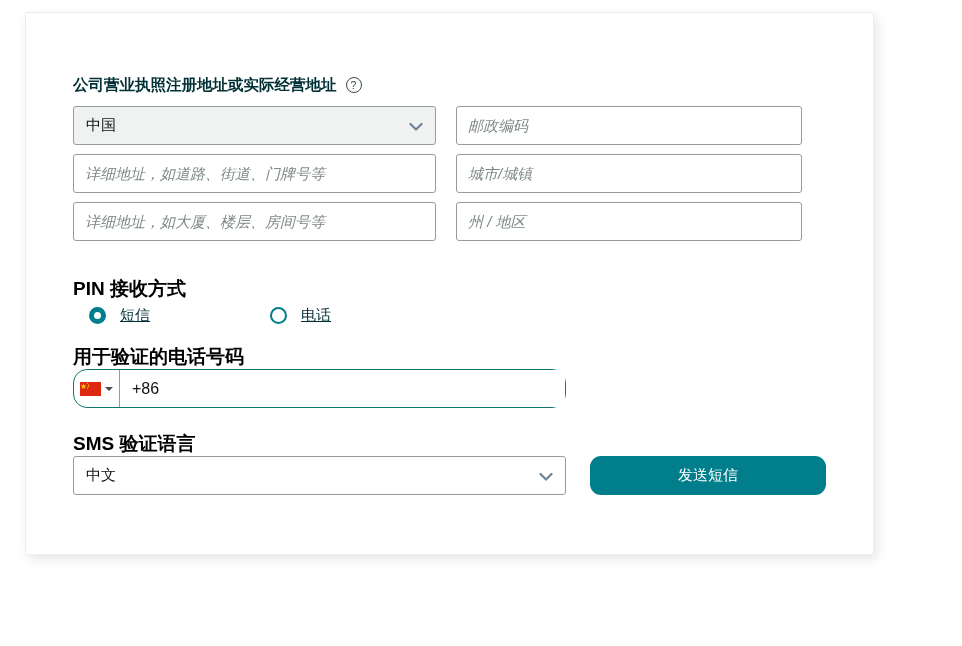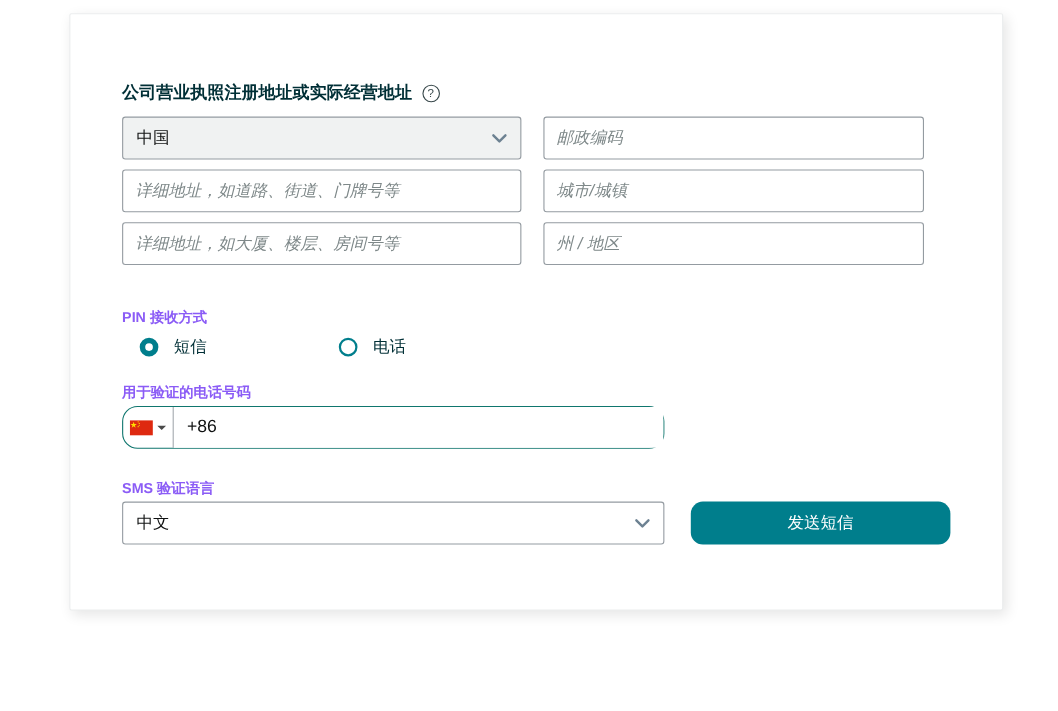--- a/index.html
+++ b/index.html
@@ -1,19 +1,19 @@
 <!DOCTYPE html>
 <html><head>
 <meta charset="utf-8">
 <style>
   * { box-sizing: border-box; margin: 0; padding: 0; }
   html, body { width: 962px; height: 646px; background: #ffffff; overflow: hidden; }
   body { font-family: "Liberation Sans", "DejaVu Sans", sans-serif; color: #002f36; }
 
-  .page { position: relative; width: 859px; height: 646px; background: #fff; margin-left: 38px; }
+  .page { position: relative; width: 859px; height: 646px; background: #fff; }
 
   .card {
     position: absolute; left: 25px; top: 12px; width: 849px; height: 543px;
     background: #ffffff;
     border: 1px solid #ebedee;
     border-radius: 2px;
     box-shadow: 3px 4px 12px rgba(0,0,0,0.10);
     padding: 63px 47px 0 47px;
   }
 
@@ -49,26 +49,26 @@
     position: relative; height: 39px;
     border: 1px solid #949ba1; border-radius: 3px;
     display: flex; align-items: center;
     padding: 0 34px 0 12px; font-size: 15px; color: #0f1111;
     cursor: pointer; background: #fff; text-align: center;
   }
   .select.gray { background: #f0f2f2; }
   .select .chevron { position: absolute; right: 12px; top: 50%; transform: translateY(-50%); }
 
   .field-label {
-    font-size: 13px; font-weight: 700; color: #8b5cf6; line-height: 17px;
+    font-size: 19px; font-weight: 700; color: #000000; line-height: 17px;
   }
   .pin-label { margin-top: 39px; }
 
   .radio-row { display: flex; align-items: center; margin-top: 10px; height: 17px; }
-  .radio-group { display: inline-flex; align-items: center; cursor: pointer; }
+  .radio-group { display: inline-flex; align-items: center; cursor: pointer; text-decoration: underline; }
   .radio-group.first { margin-left: 16px; }
   .radio-group.second { margin-left: 120px; }
   .radio {
     width: 17px; height: 17px; border-radius: 50%; background: #fff; flex: 0 0 auto;
   }
   .radio.selected { border: 5.5px solid #007e8c; }
   .radio.unselected { border: 2px solid #007e8c; }
   .radio-text { margin-left: 14px; font-size: 15px; color: #002f36; }
 
   .phone-label { margin-top: 24px; }

